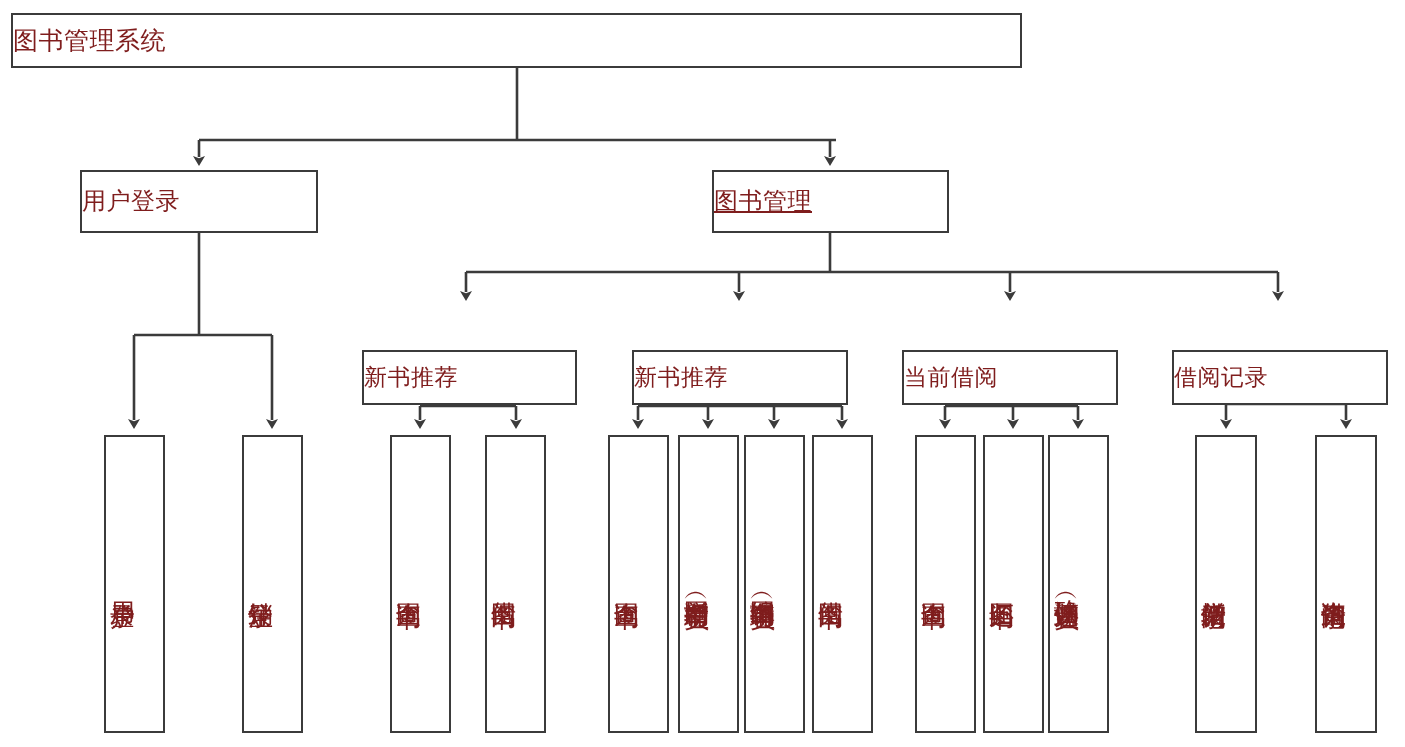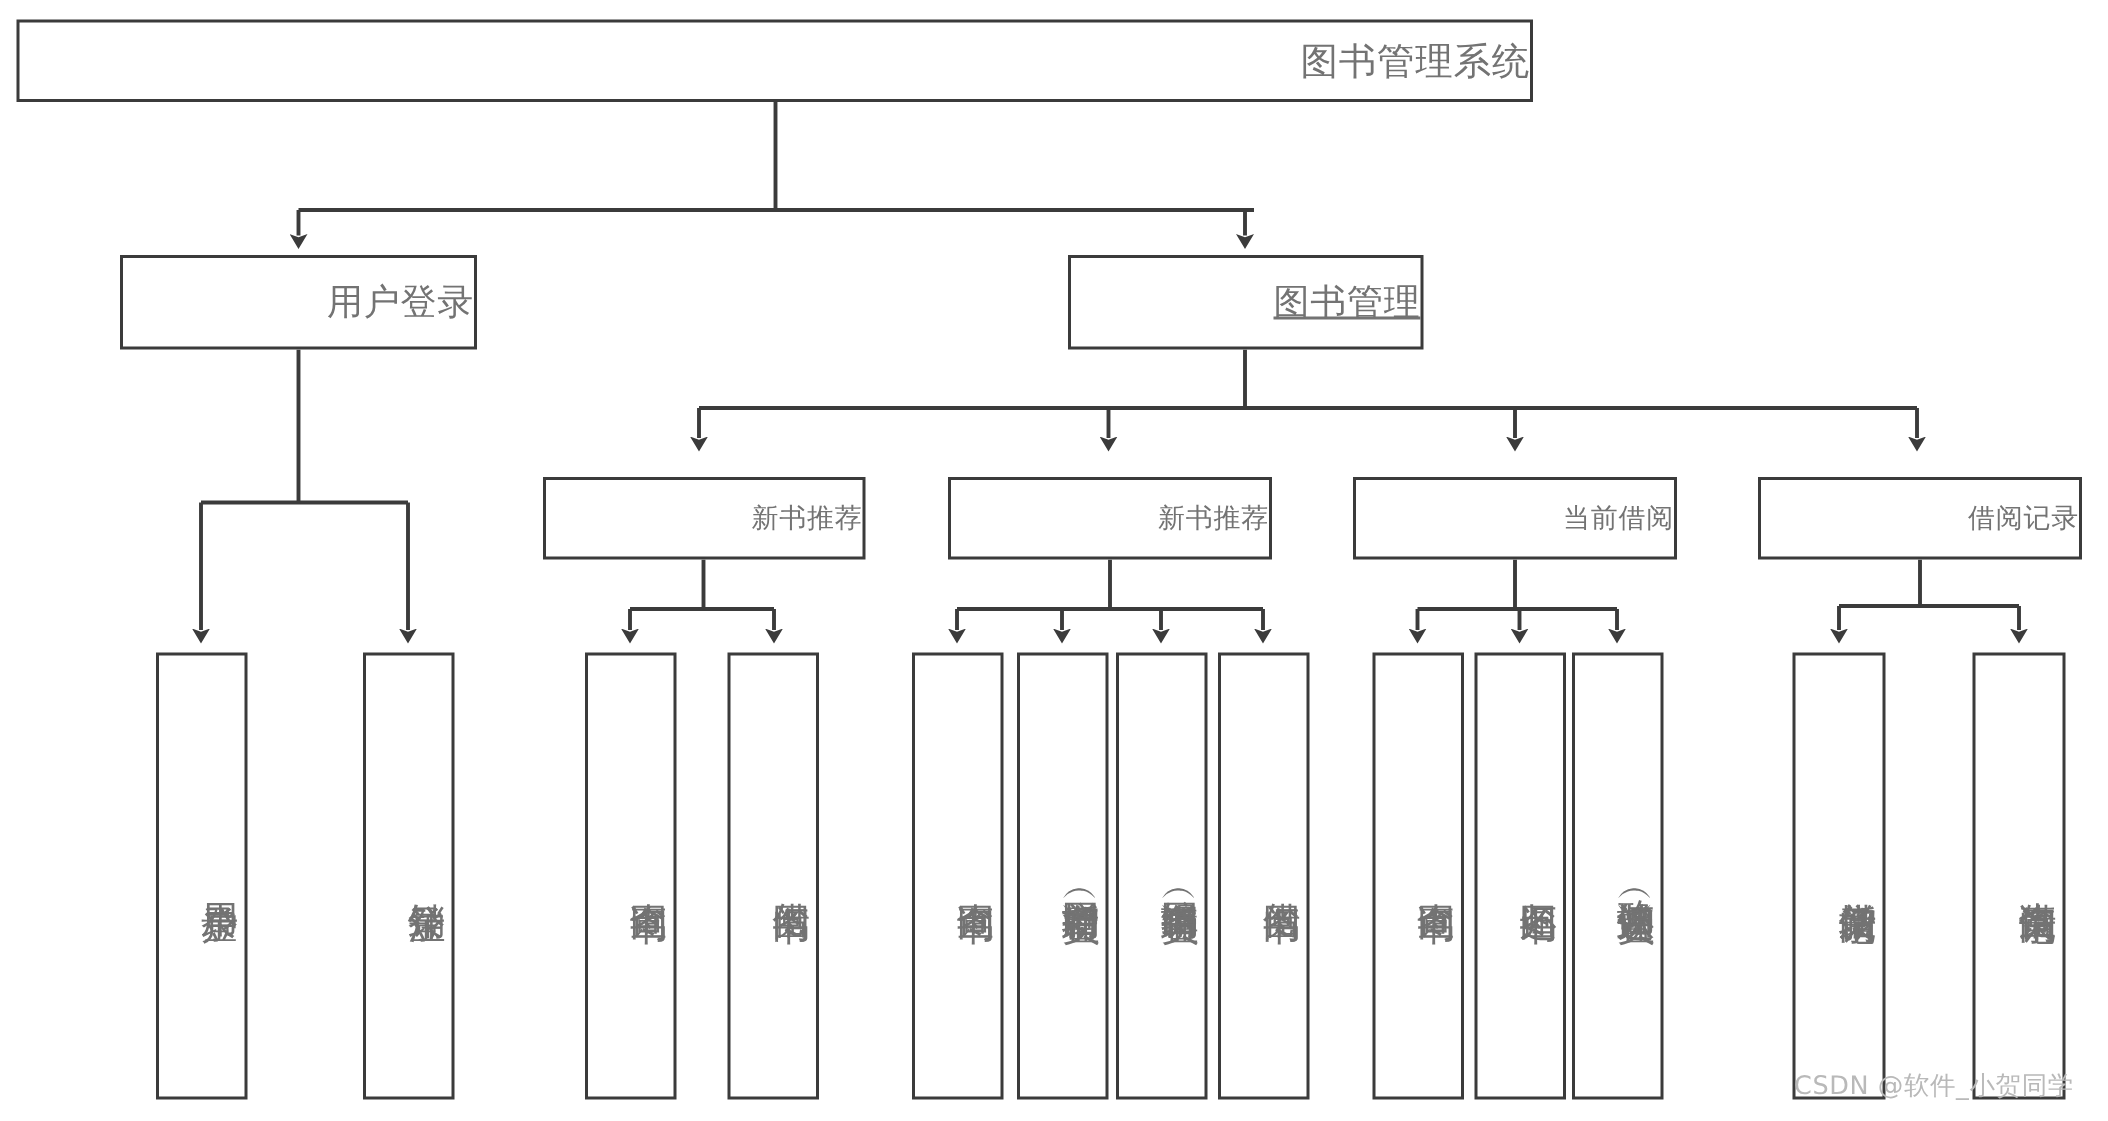--- a/index.html
+++ b/index.html
@@ -26,32 +26,33 @@
     height: 747px;
     pointer-events: none;
   }
   .node {
     position: absolute;
     box-sizing: border-box;
     background: #ffffff;
     border: 2.5px solid #3b3b3b;
     display: flex;
     align-items: center;
-    justify-content: flex-end;
-    color: #737373;
+    justify-content: flex-start;
+    color: #7f1d1d;
     z-index: 2;
   }
   .node.root {
     font-size: 25px;
   }
   .node.level1 {
     font-size: 24px;
   }
   .node.level2 {
-    font-size: 18px;
+    font-size: 23px;
+    margin-top: 32px;
   }
   .node .label-h {
     line-height: 1.1;
     white-space: nowrap;
     letter-spacing: 0.5px;
   }
   .node.leaf {
     align-items: flex-start;
     padding-top: 10px;
   }
@@ -195,15 +196,14 @@
     <span class="label-v">确认归还（管理员）</span>
   </div>
 
   <div class="node leaf" style="left:1195px; top:435px; width:62px; height:298px;">
     <span class="label-v">新增借阅记录</span>
   </div>
   <div class="node leaf" style="left:1315px; top:435px; width:62px; height:298px;">
     <span class="label-v">查询借阅记录</span>
   </div>
 
-  <div class="watermark">CSDN @软件_小贺同学</div>
 
 </div>
 
 </body></html>

